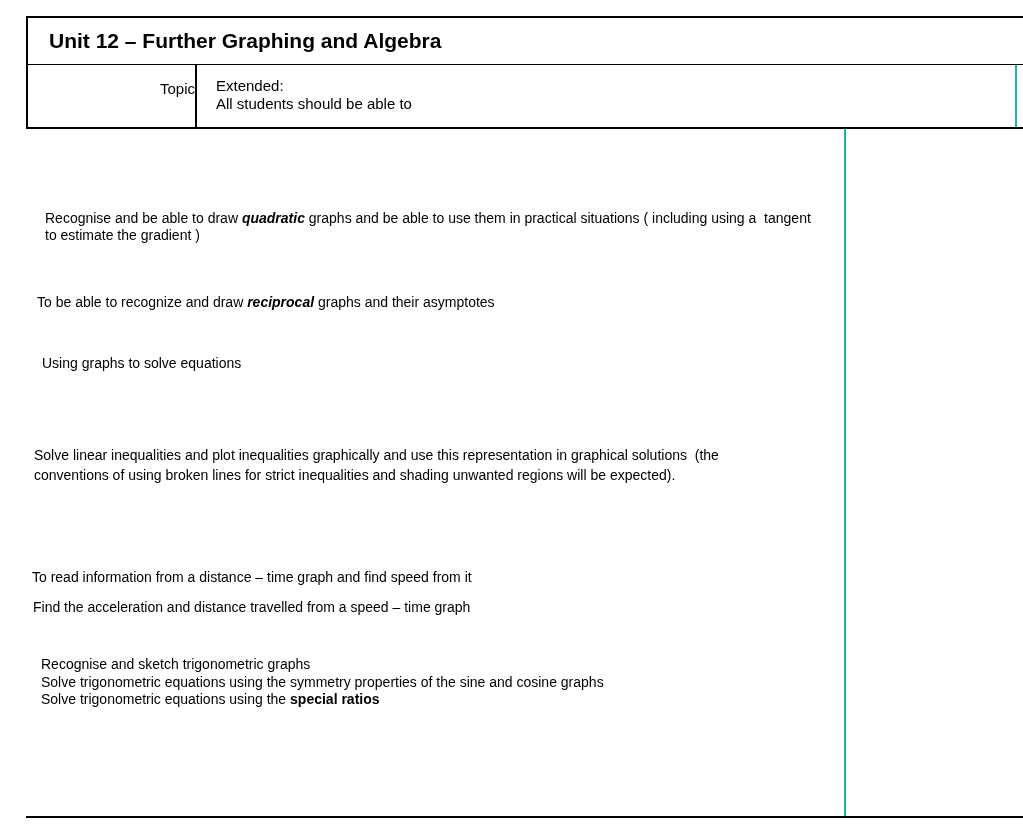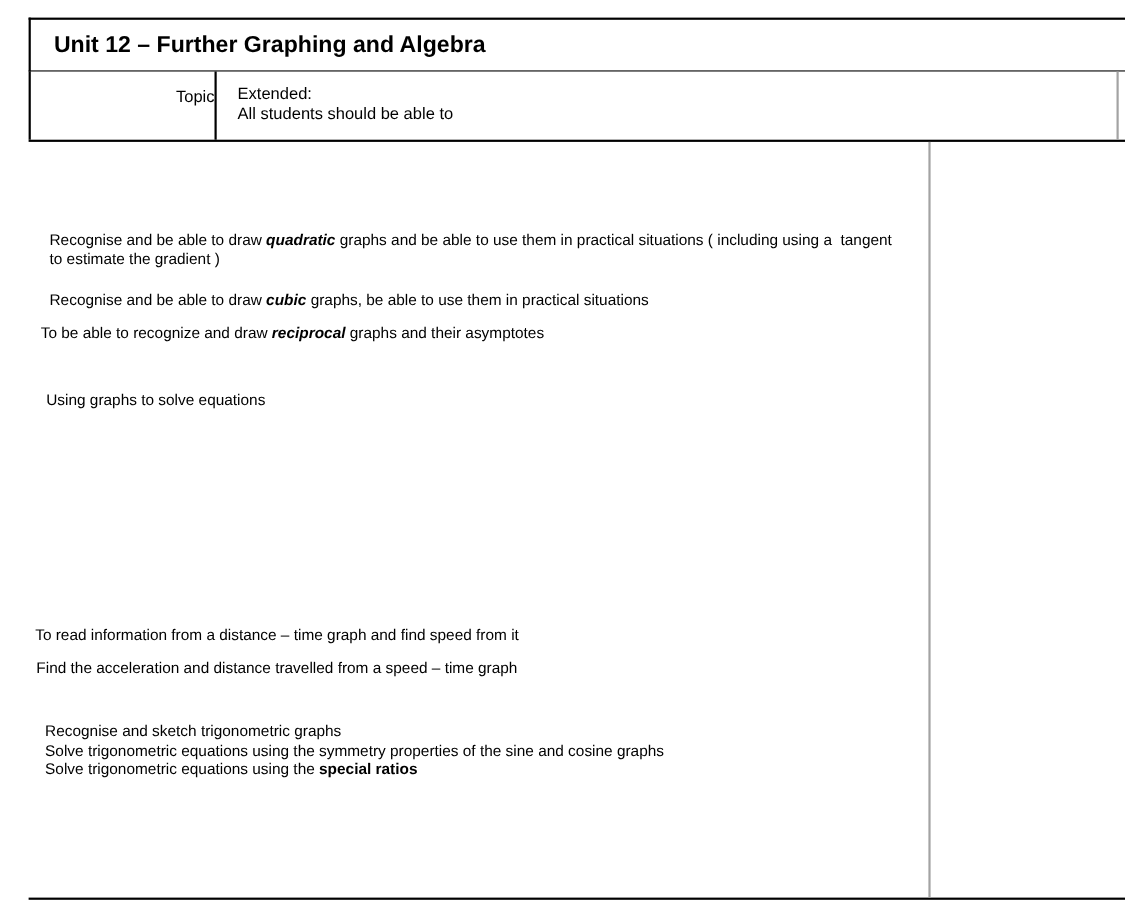--- a/index.html
+++ b/index.html
@@ -26,21 +26,21 @@
     border-bottom:2px solid #000;
   }
   .cell-topic {
     box-sizing:border-box; width:171px; flex:0 0 171px;
     border-left:2px solid #000; border-right:2px solid #000;
     position:relative;
     text-align:right;
   }
   .cell-ext {
     box-sizing:border-box; width:820px; flex:0 0 820px;
-    border-right:2px solid #a3a3a3;
+    border-right:2px solid #14b8a6;
     position:relative;
   }
   .cell-stub { flex:1 1 auto; }
 
   .hdr-text { font-size:15px; line-height:18px; white-space:pre; }
   .cell-topic .hdr-text { padding:15px 0 0 19px; }
   .cell-ext  .hdr-text { padding:12px 0 0 19px; }
 
   .blk { position:absolute; white-space:pre; font-size:14px; line-height:17px; }
   .topic-label { font-weight:bold; line-height:15px; }
@@ -85,27 +85,28 @@
   </div>
 
   <div class="row-body">
 
 
     <div class="cell-ext">
 
       <div class="blk" id="o-quadratic"><span>Recognise and be able to draw </span><span class="term">quadratic</span><span> graphs and be able to use them in practical situations ( including using a  tangent
 to estimate the gradient )</span></div>
 
-      <div class="blk" id="o-cubic"><span>Recognise and be able to draw </span><span class="term">cubic</span><span> graphs, be able to use them in practical situations</span></div>
 
       <div class="blk" id="o-reciprocal"><span>To be able to recognize and draw </span><span class="term">reciprocal</span><span> graphs and their asymptotes</span></div>
 
 
       <div class="blk" id="o-using">Using graphs to solve equations</div>
 
+      <div class="blk" id="o-inequalities">Solve linear inequalities and plot inequalities graphically and use this representation in graphical solutions  (the
+conventions of using broken lines for strict inequalities and shading unwanted regions will be expected).</div>
 
       <div class="blk" id="o-distance">To read information from a distance – time graph and find speed from it</div>
 
       <div class="blk" id="o-trig"><span>Recognise and sketch trigonometric graphs
 Solve trigonometric equations using the symmetry properties of the sine and cosine graphs
 Solve trigonometric equations using the </span><span class="strong">special ratios</span></div>
 
       <div class="blk" id="o-speedtime">Find the acceleration and distance travelled from a speed – time graph</div>
     </div>
 

